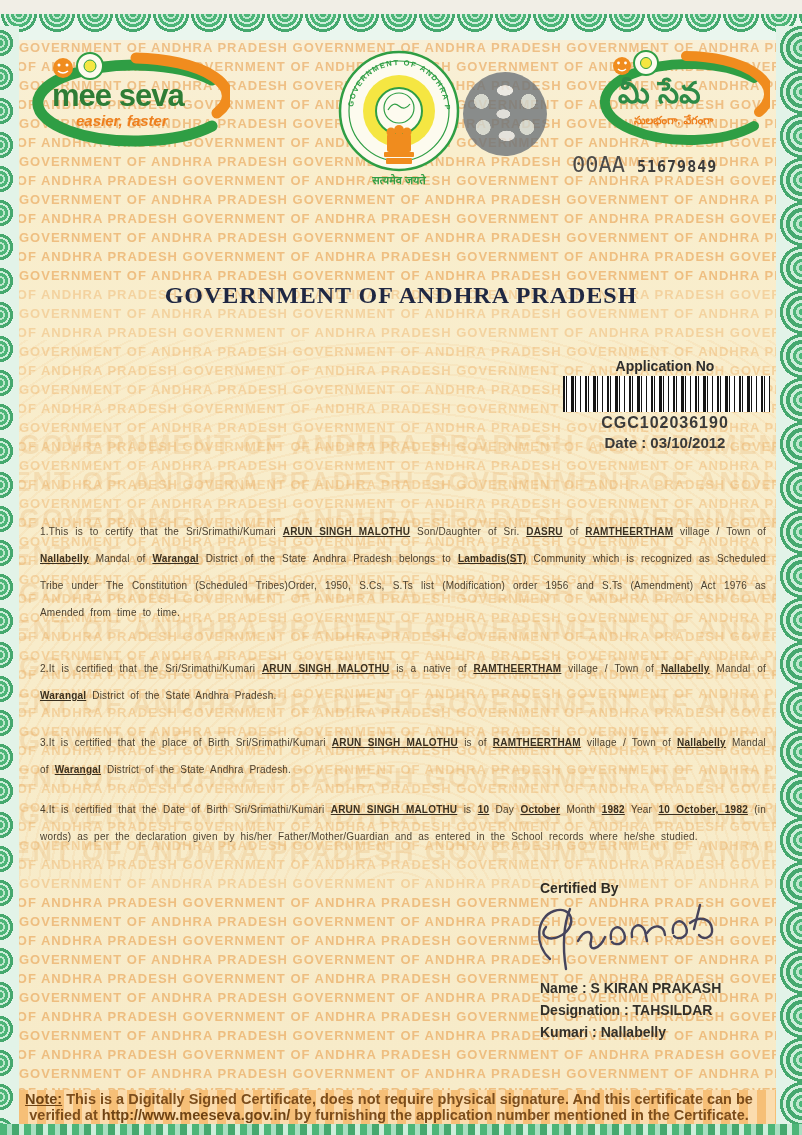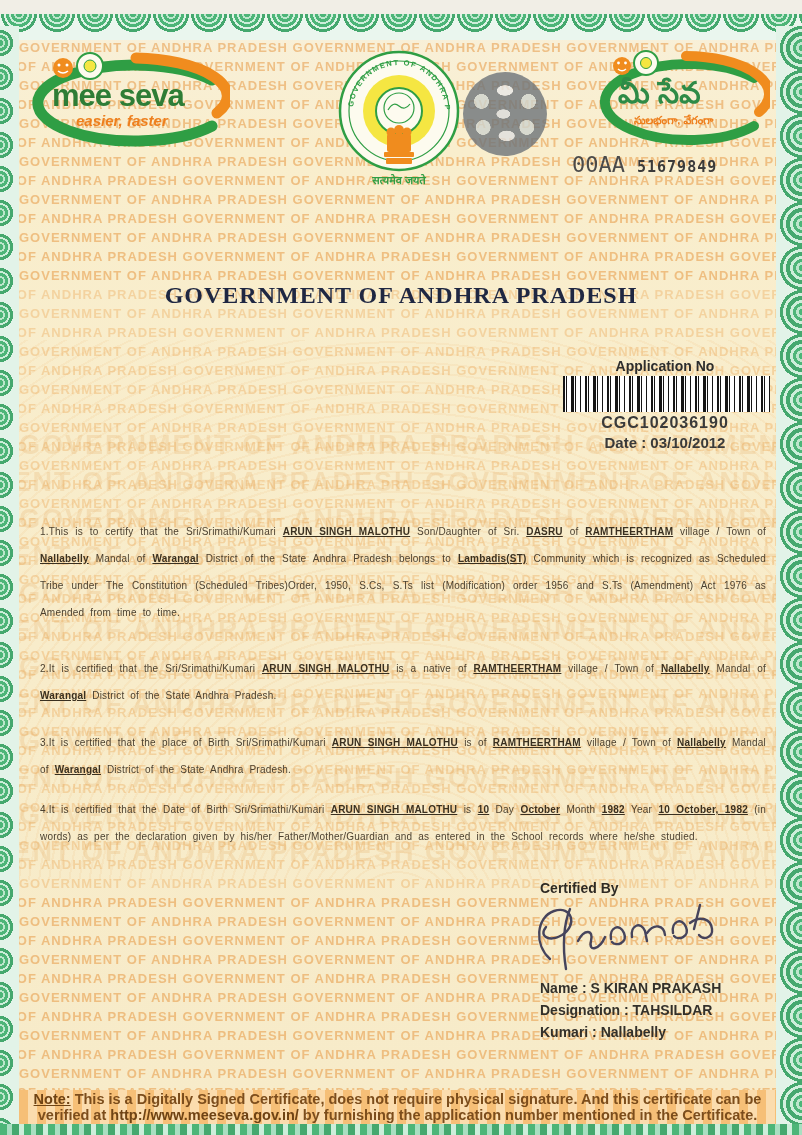--- a/index.html
+++ b/index.html
@@ -73,21 +73,21 @@
   .seg-u{text-decoration:underline;}
   
   .sig-label{position:absolute;left:540px;top:880px;z-index:3;font-size:14px;font-weight:bold;color:#2e2a24;}
   .sig-svg{position:absolute;left:528px;top:893px;z-index:3;}
   .sig-line{position:absolute;left:540px;z-index:3;font-size:14px;font-weight:bold;color:#33302a;}
   
   .note1{position:absolute;left:32px;top:1056px;width:732px;z-index:3;
     font-family:"Liberation Serif",serif;font-size:14.5px;line-height:17px;color:#3d3c32;}
   .note2-strip{position:absolute;left:19px;top:1090px;width:757px;height:34px;z-index:3;
     background:repeating-linear-gradient(90deg,#f6bf77 0 9px,#fbdcae 9px 18px);
-    display:flex;align-items:center;justify-content:center;}
+    display:flex;align-items:center;justify-content:flex-start;}
   .note2{width:740px;text-align:center;font-size:14.5px;line-height:16px;color:#7c4d1c;font-weight:bold;}
   .note2 .seg-b{color:#6f4314;}
 </style>
 </head>
 <body>
 
 <div id="page">
   <div id="paper"></div>
 
   <div id="wm-small">

